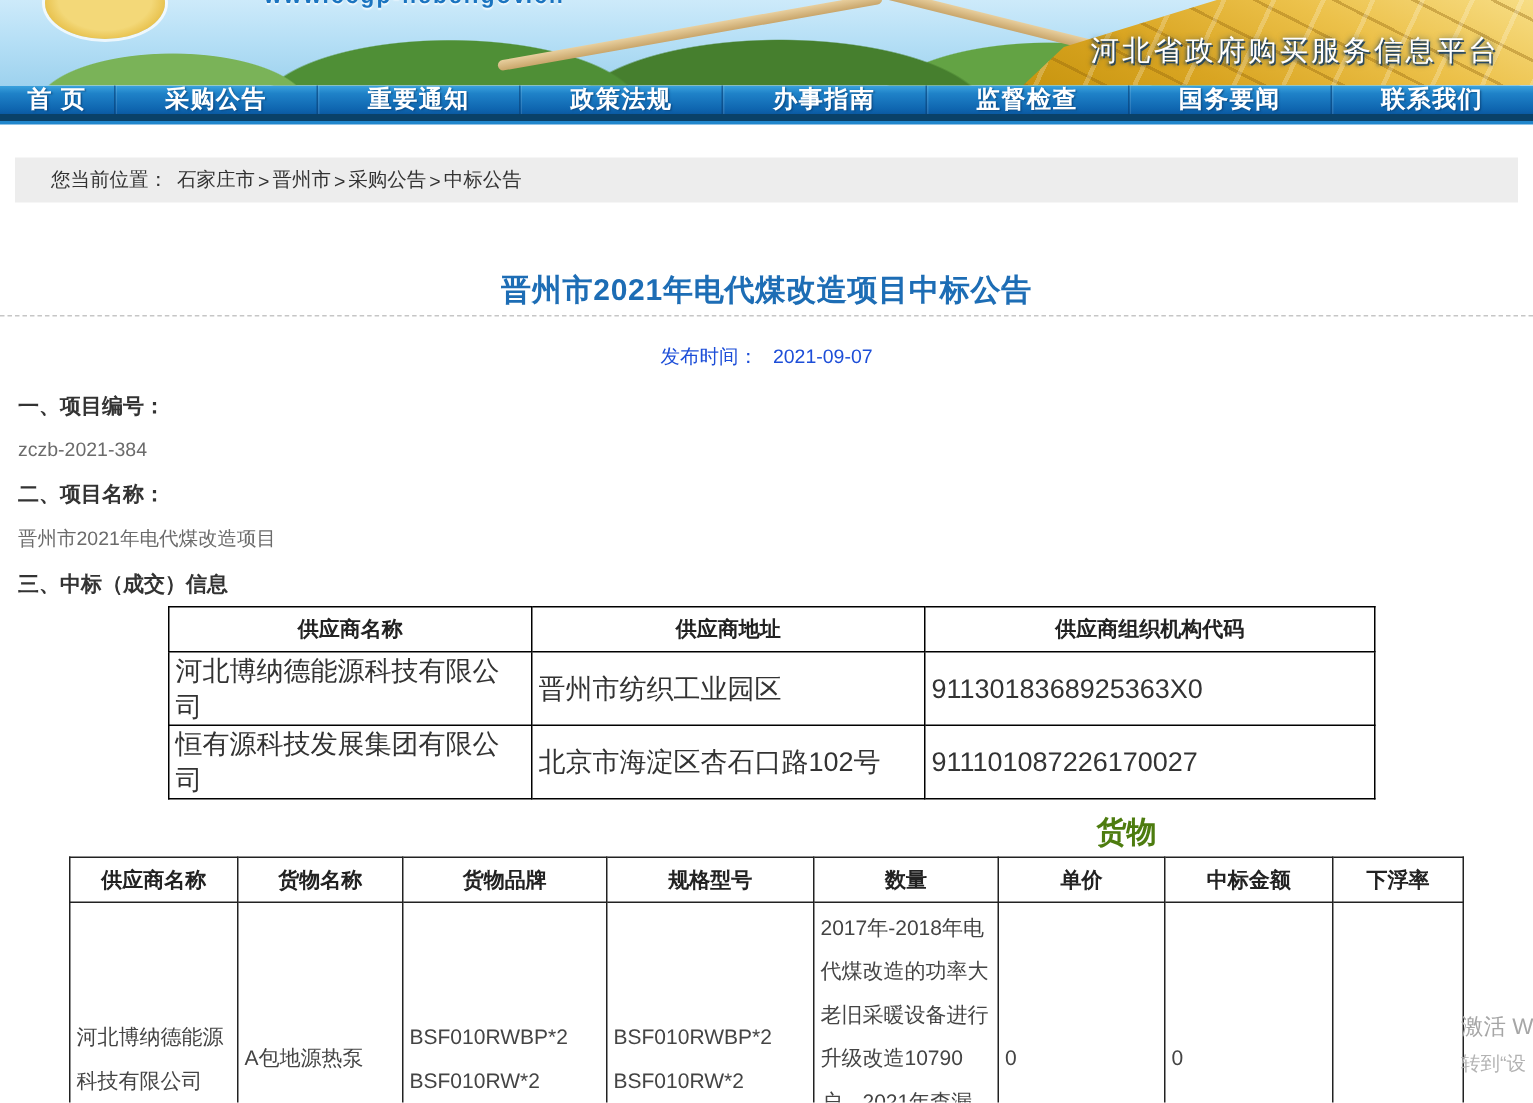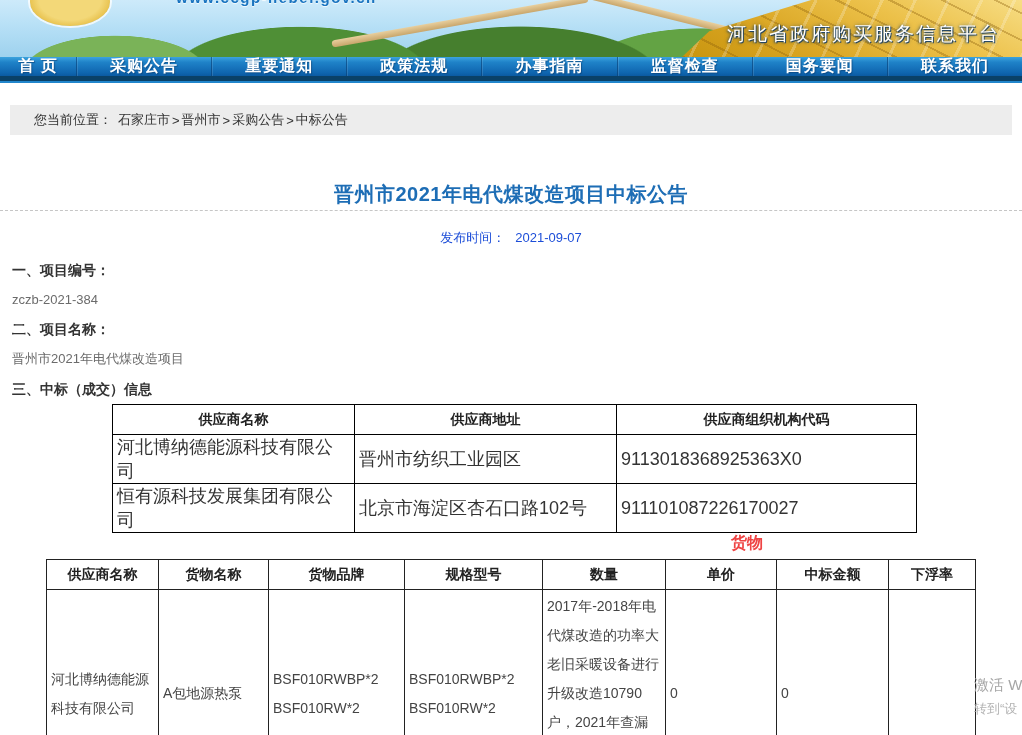--- a/index.html
+++ b/index.html
@@ -119,21 +119,21 @@
   .sec-heading.h4 { margin-top: 9px; }
   .sec-value { margin-top: 14px; font-size: 13px; color: #6b6b6b; line-height: 15px; }
 
   
   table.award { border-collapse: collapse; margin: 7px 0 0 100px; table-layout: fixed; }
   table.award th, table.award td { border: 1px solid #000; }
   table.award th { height: 30px; font-size: 14px; font-weight: bold; color: #222; text-align: center; }
   table.award td { height: 30px; font-size: 18px; color: #333; padding: 0 4px; text-align: left; }
 
   
-  .goods-label { margin-top: 2px; font-size: 16px; font-weight: bold; color: #ef4444; line-height: 16px; padding-left: 719px; }
+  .goods-label { margin-top: 14px; font-size: 20px; font-weight: bold; color: #4d7c0f; line-height: 16px; padding-left: 719px; }
   table.goods { border-collapse: collapse; margin: 8px 0 0 34px; table-layout: fixed; width: 929px; }
   table.goods th, table.goods td { border: 1px solid #222; }
   table.goods th { height: 30px; font-size: 14px; font-weight: bold; color: #222; text-align: center; }
   table.goods td {
     height: 208px; vertical-align: middle;
     font-size: 14px; color: #444; padding: 0 4px;
     line-height: 29px; white-space: pre-line; text-align: left;
   }
   table.goods td.qty { vertical-align: top; padding-top: 2px; }
 

